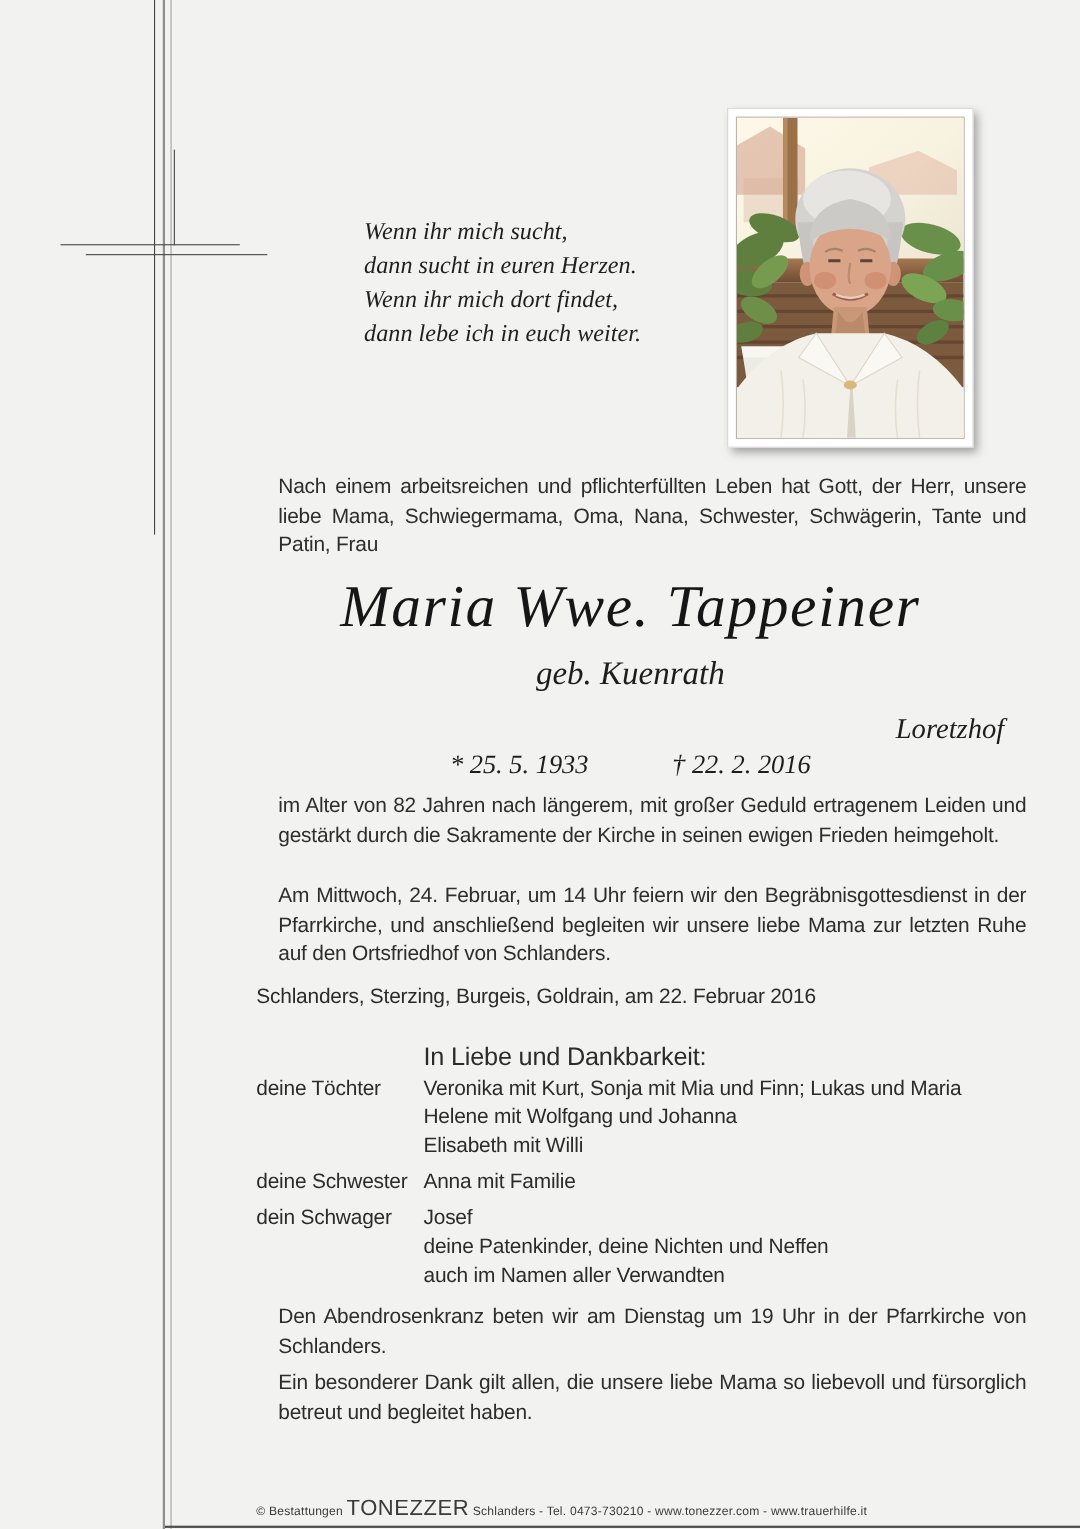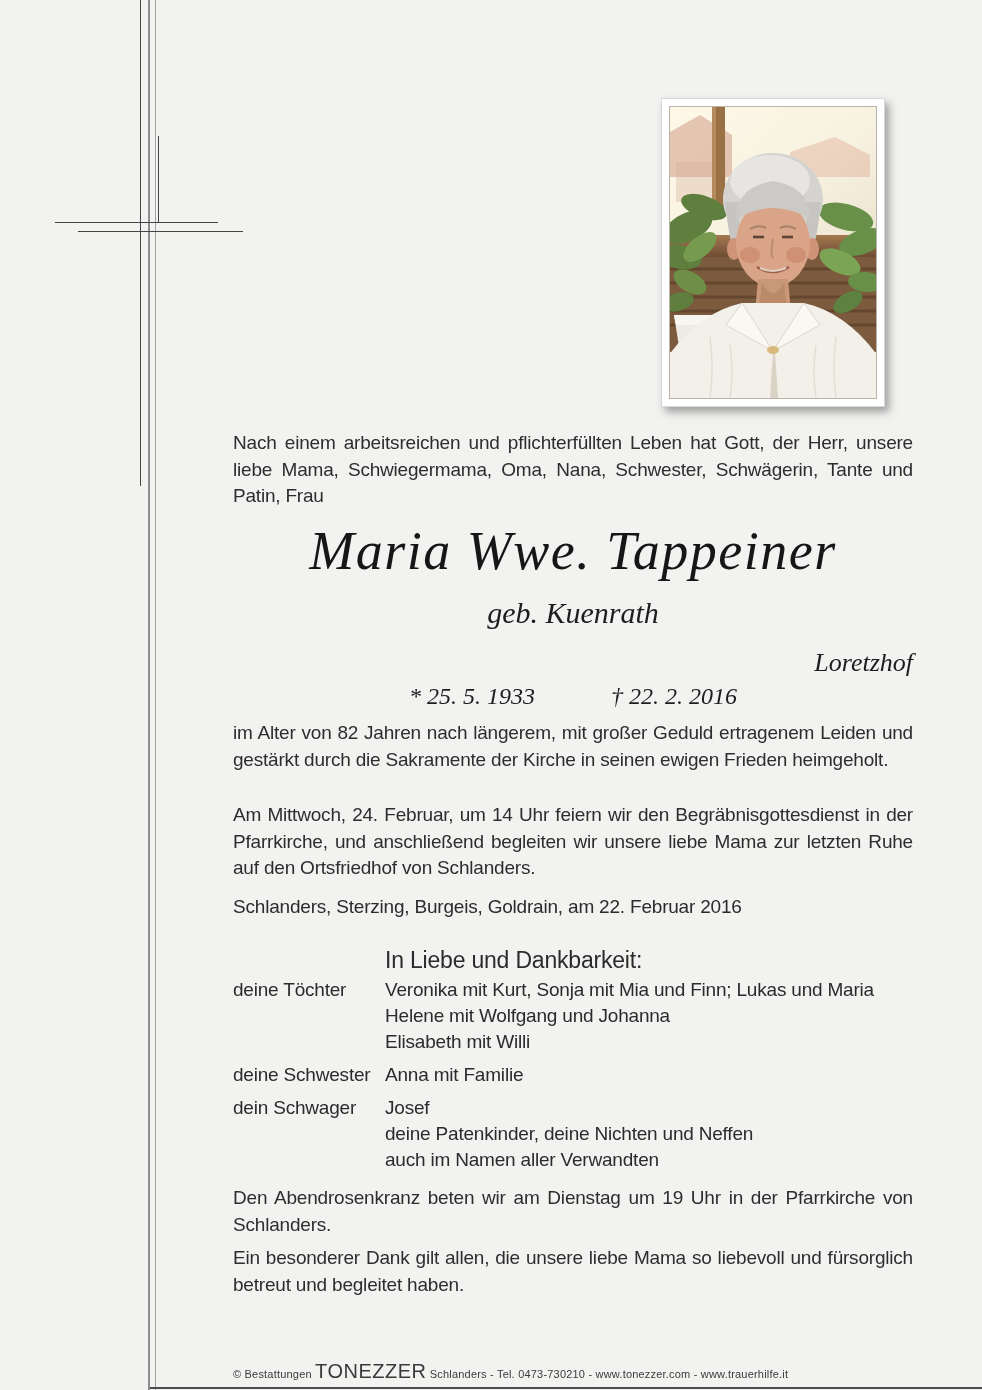--- a/index.html
+++ b/index.html
@@ -37,21 +37,21 @@
     background:#fff;padding:7px;
     border:1px solid #d8d8d8;
     box-shadow:4px 5px 8px rgba(90,90,90,.55);
   }
   .photo-frame svg{display:block;border:1px solid #b9b3a8;}
 
   
   .col{position:absolute;left:233px;width:680px;}
   .body-text{
     font-size:19px;line-height:26.5px;
-    text-align:justify;letter-spacing:-0.2px;color:#2d2d2d;
+    text-align:justify;letter-spacing:-0.2px;color:#2d2d2d;margin-left:20px;
   }
   .intro{top:430px;}
   .name{
     top:520px;text-align:center;
     font-family:"Liberation Serif",serif;font-style:italic;
     font-size:54px;letter-spacing:1.5px;color:#161616;white-space:nowrap;
   }
   .maiden{
     top:596px;text-align:center;
     font-family:"Liberation Serif",serif;font-style:italic;
@@ -97,20 +97,26 @@
   <div>
     <div class="xline v-main-dark"></div>
     <div class="xline v-full-a"></div>
     <div class="xline v-full-b"></div>
     <div class="xline v-short"></div>
     <div class="xline h-upper"></div>
     <div class="xline h-lower"></div>
     <div class="xline scan-edge"></div>
   </div>
 
+  <div class="poem">
+    <div>Wenn ihr mich sucht,</div>
+    <div>dann sucht in euren Herzen.</div>
+    <div>Wenn ihr mich dort findet,</div>
+    <div>dann lebe ich in euch weiter.</div>
+  </div>
 
   <div class="photo-frame">
     <svg width="206" height="291" viewBox="0 0 206 291">
       <defs>
         <linearGradient id="winlight" x1="0" y1="0" x2="0.6" y2="1">
           <stop offset="0" stop-color="#fdf8e8"></stop>
           <stop offset="0.45" stop-color="#f8f2e0"></stop>
           <stop offset="1" stop-color="#e4dcc8"></stop>
         </linearGradient>
         <linearGradient id="woodbar" x1="0" y1="0" x2="0" y2="1">

